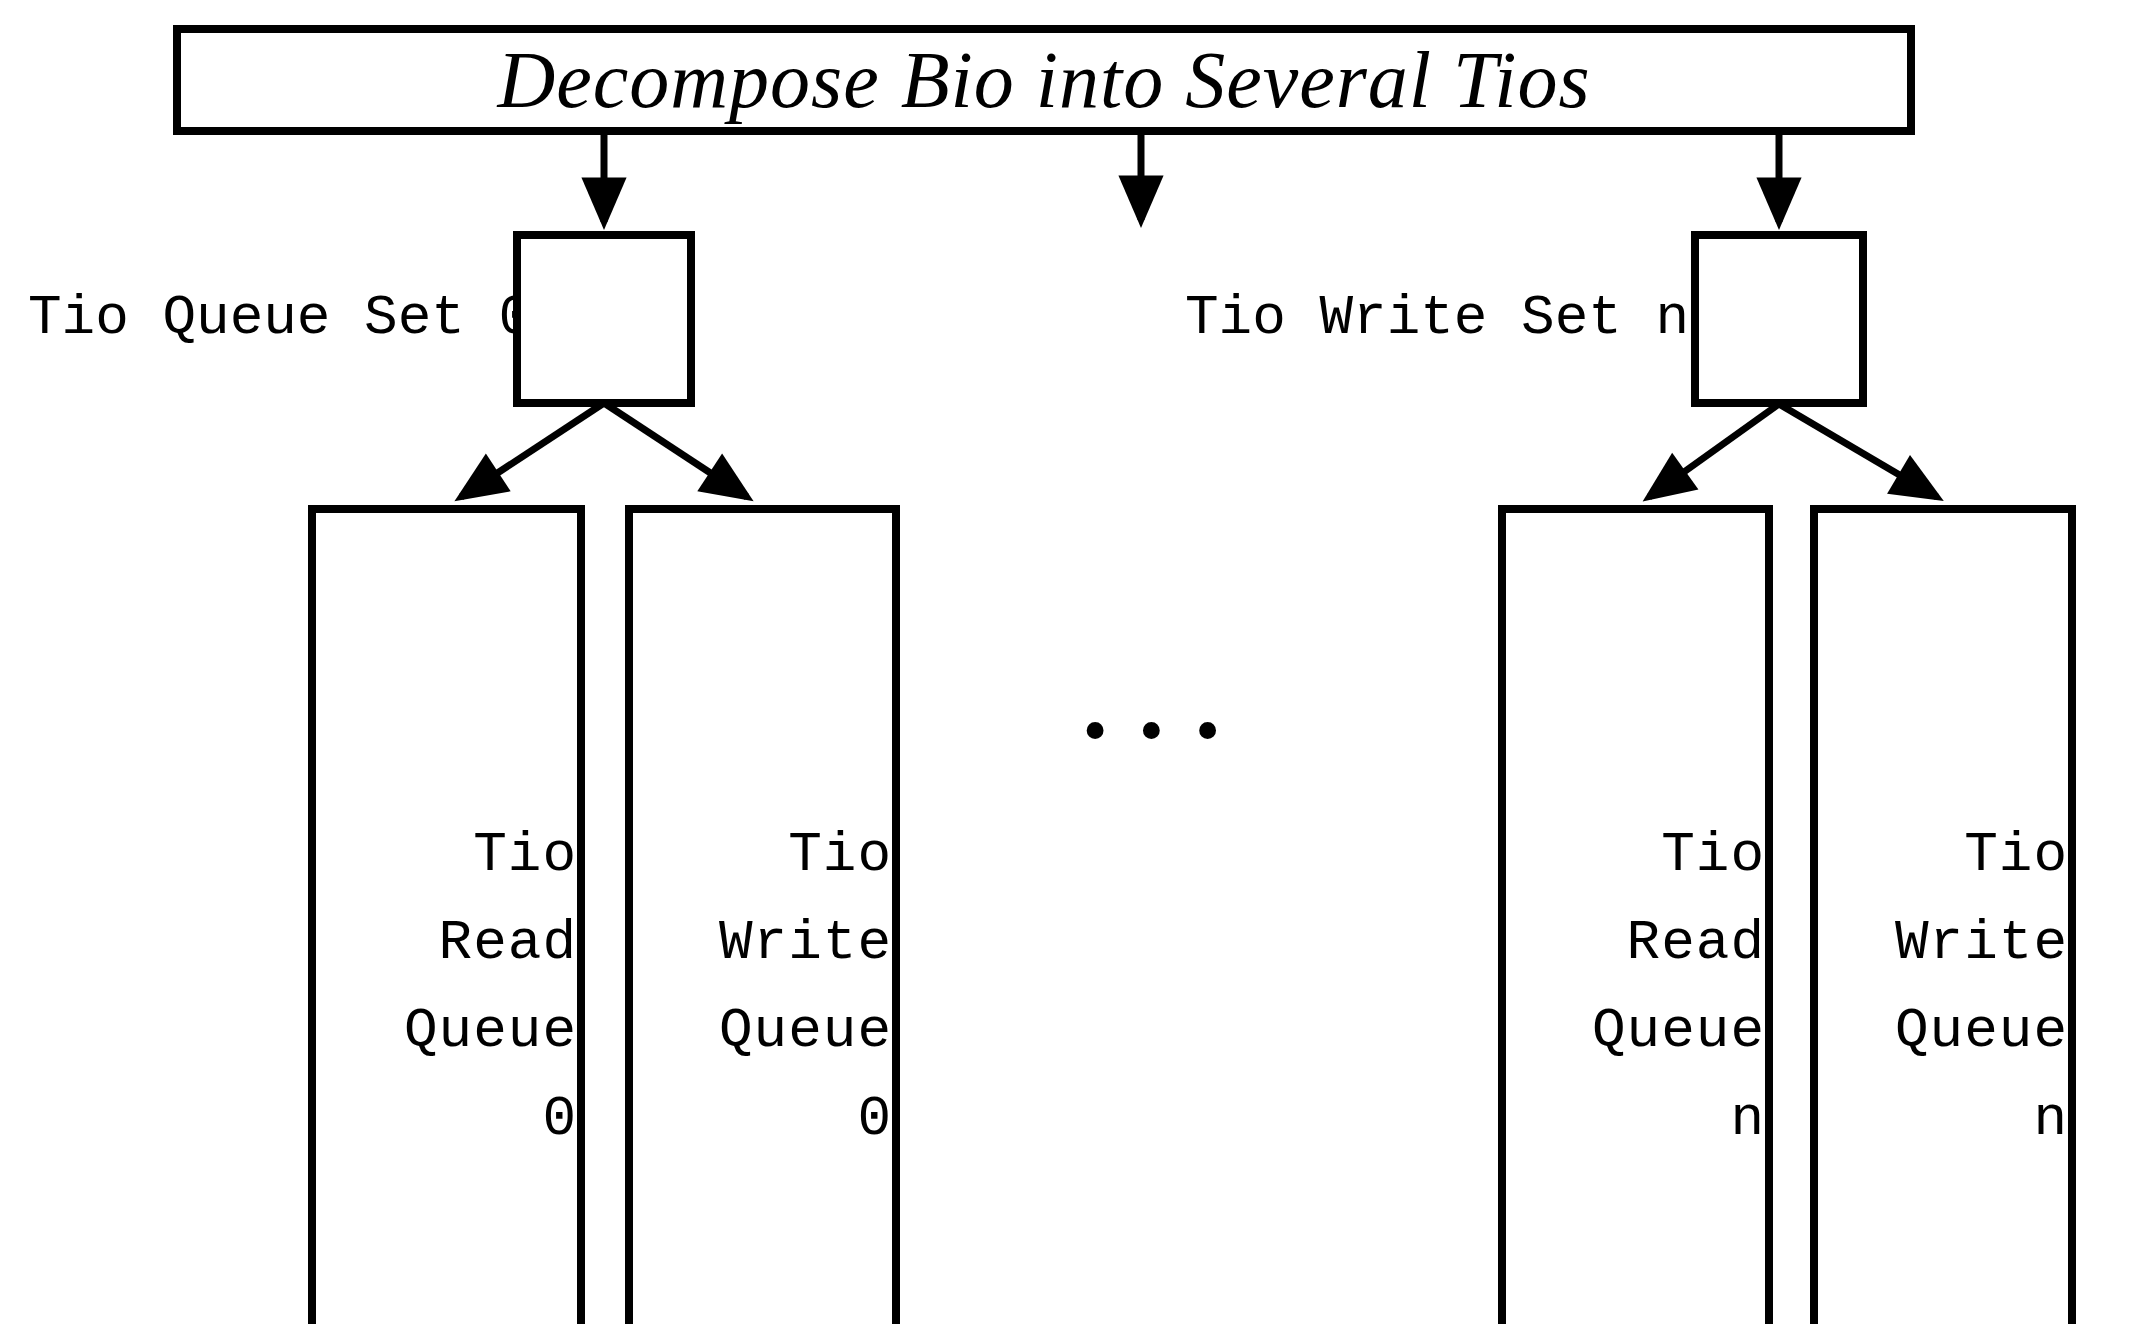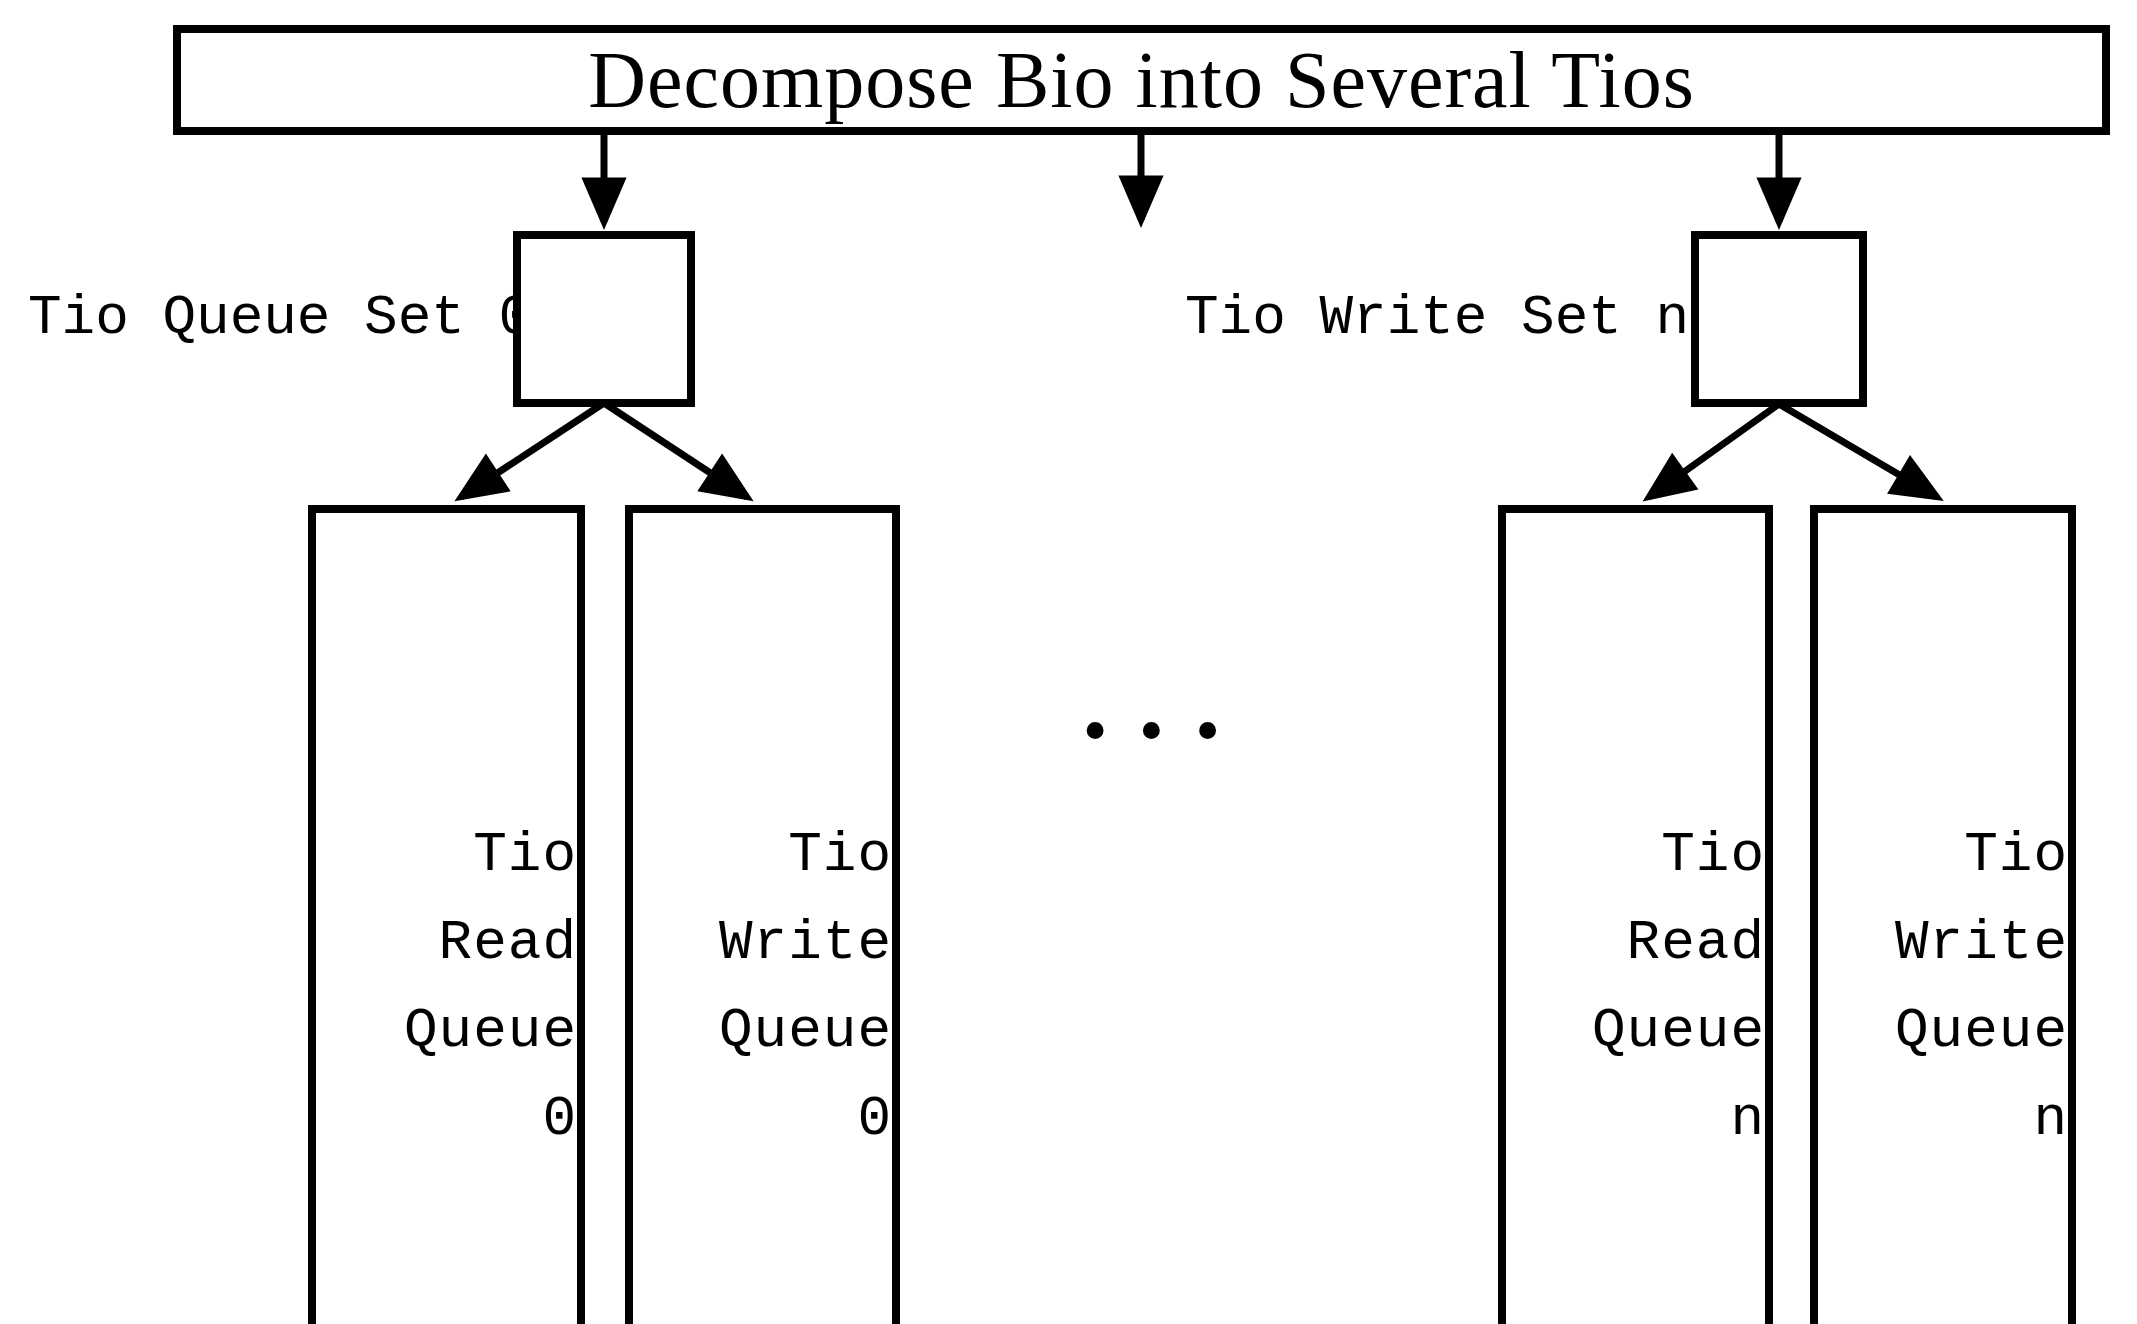--- a/index.html
+++ b/index.html
@@ -24,24 +24,25 @@
     pointer-events: none;
   }
   .box {
     position: absolute;
     box-sizing: border-box;
     border: 8px solid #000000;
     background: #ffffff;
   }
   #banner {
     left: 173px; top: 25px;
-    width: 1937px; height: 110px;
+    width: 1742px; height: 110px;
     display: flex;
     align-items: center;
     justify-content: center;
+    font-style: italic;
   }
   #banner .title {
     font-family: "Liberation Serif", "DejaVu Serif", serif;
     font-size: 80px;
     line-height: 1;
     white-space: nowrap;
     letter-spacing: 1px;
   }
   .set-box {
     width: 182px; height: 176px;

